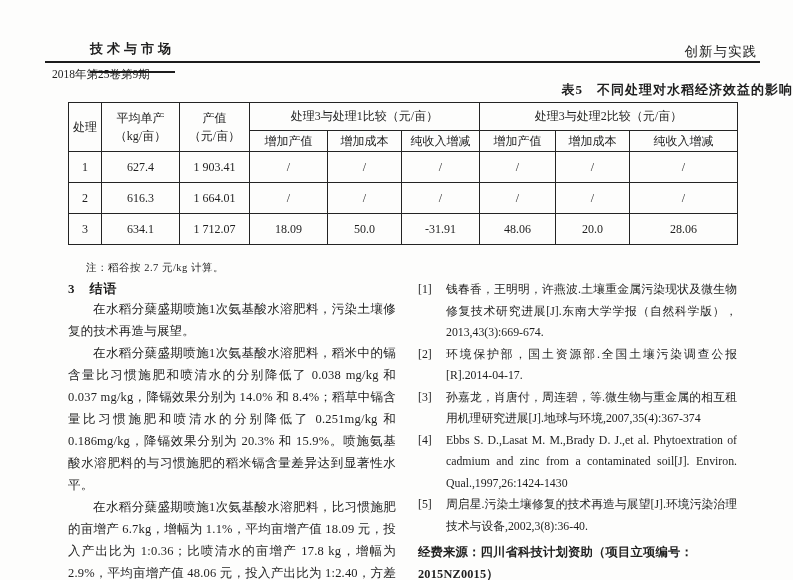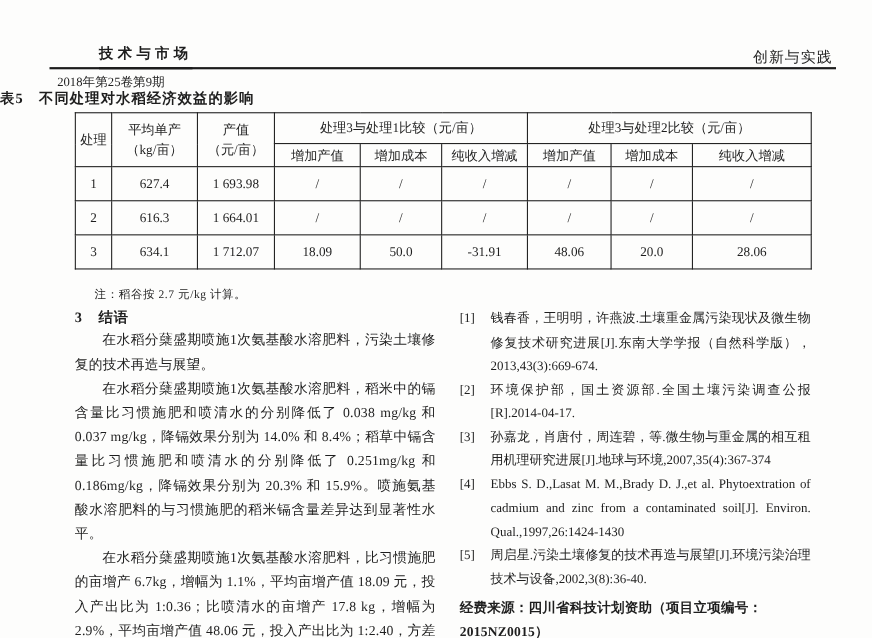--- a/index.html
+++ b/index.html
@@ -6,38 +6,38 @@
   html, body { width: 793px; height: 580px; background: #efefed; }
   body { font-family: "Liberation Serif", "DejaVu Serif", serif; color: #1e1e1e; }
   .page {
     position: relative; width: 793px; height: 580px;
     background: #fdfdfc; overflow: hidden;
   }
   
   .journal-name {
     position: absolute; left: 90px; top: 40px;
     font-size: 13px; font-weight: bold; letter-spacing: 4px;
-    border-bottom: 2px solid #1c1c1c; padding-bottom: 3px;
+    border-bottom: 2px solid #1c1c1c; padding-bottom: 13px;
   }
   .column-name {
     position: absolute; right: 36px; top: 43px;
     font-size: 13.5px; font-weight: normal; letter-spacing: 1px;
   }
   .head-rule {
     position: absolute; left: 45px; right: 33px; top: 61px;
     border-top: 2px solid #1c1c1c; height: 0;
   }
   .issue-line {
     position: absolute; left: 52px; top: 67px;
     font-size: 11.5px;
   }
   
   .table-title {
     position: absolute; left: 0; right: 0; top: 81px;
-    text-align: left; font-size: 13px; font-weight: bold; letter-spacing: 1px;
+    text-align: right; font-size: 13px; font-weight: bold; letter-spacing: 1px;
   }
   table.benefit {
     position: absolute; left: 68px; top: 102px; width: 669px;
     border-collapse: collapse; table-layout: fixed;
   }
   table.benefit th, table.benefit td {
     border: 1px solid #242424; text-align: center; vertical-align: middle;
     font-weight: normal; font-size: 12px; line-height: 1.35; padding: 2px 1px;
   }
   table.benefit { border: 1.5px solid #242424; }
@@ -114,21 +114,21 @@
         <th>纯收入增减</th>
         <th>增加产值</th>
         <th>增加成本</th>
         <th>纯收入增减</th>
       </tr>
     </thead>
     <tbody>
       <tr>
         <td>1</td>
         <td>627.4</td>
-        <td>1 693.98</td>
+        <td>1 903.41</td>
         <td>/</td>
         <td>/</td>
         <td>/</td>
         <td>/</td>
         <td>/</td>
         <td>/</td>
       </tr>
       <tr>
         <td>2</td>
         <td>616.3</td>

